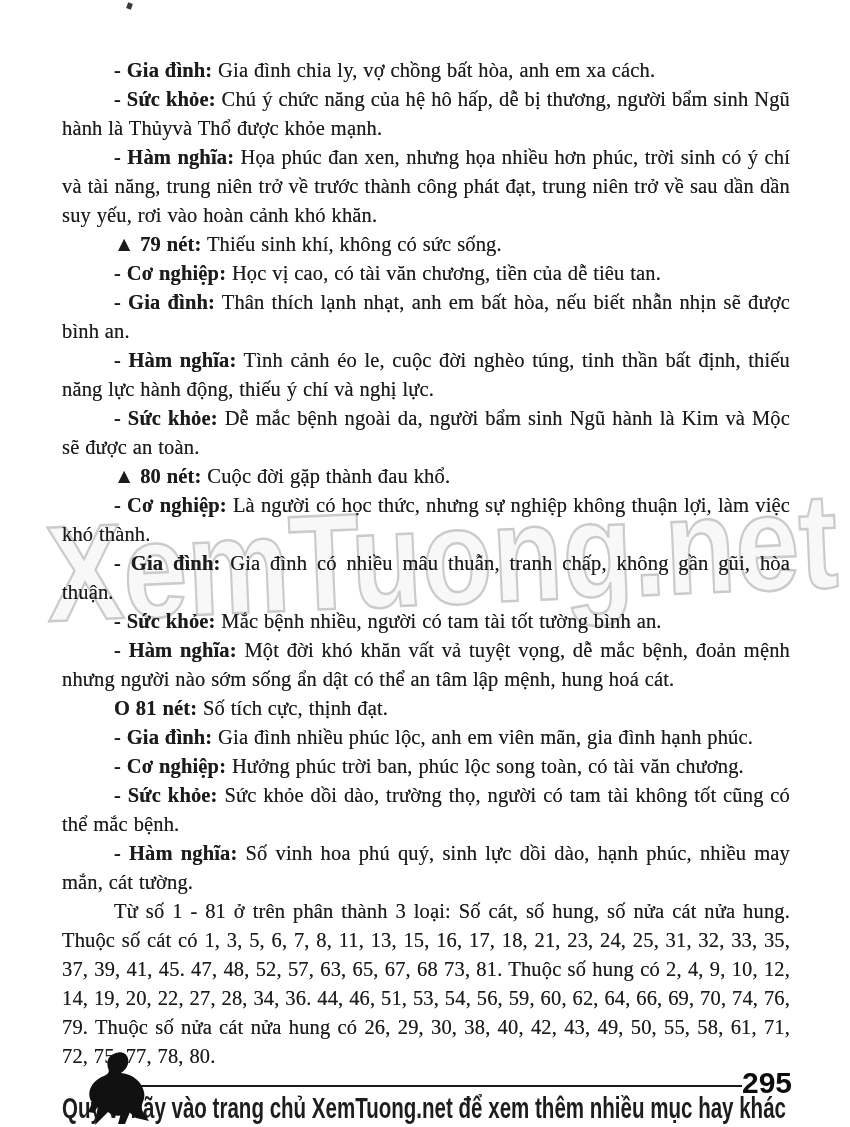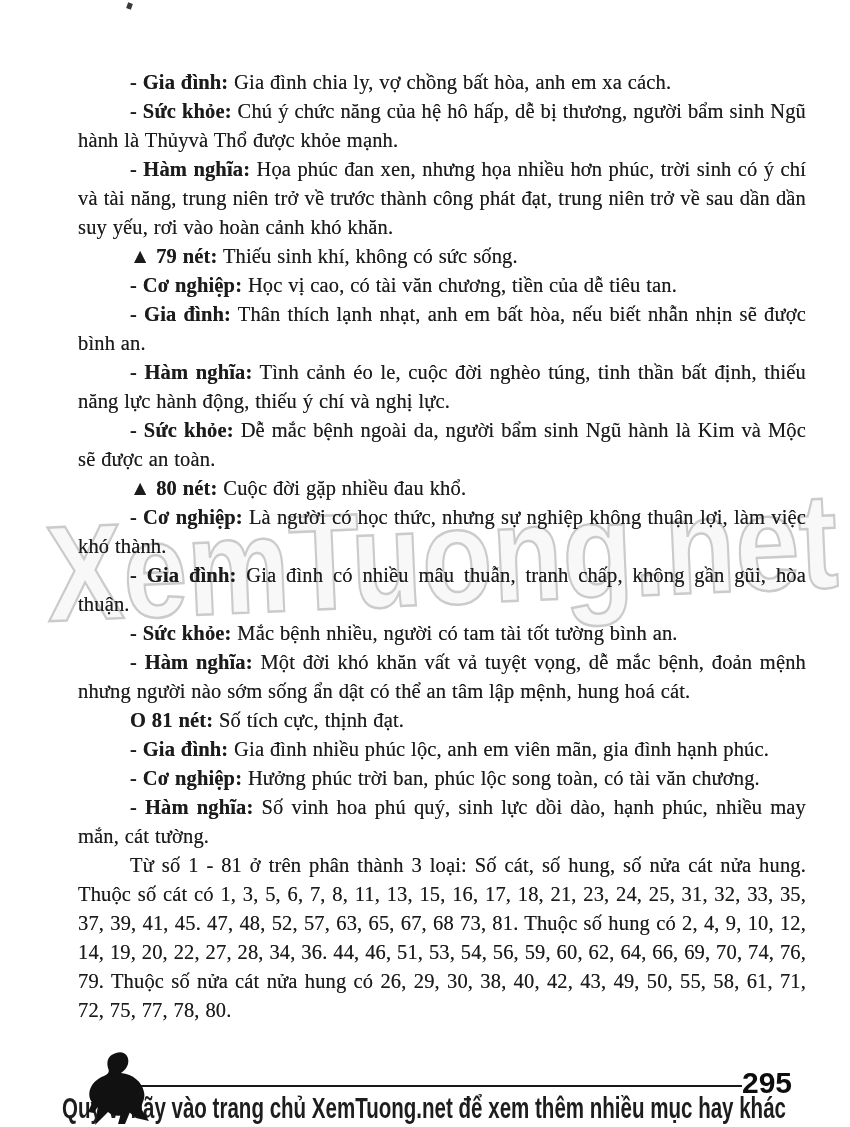--- a/index.html
+++ b/index.html
@@ -10,24 +10,23 @@
     background: #ffffff;
     overflow: hidden;
     font-family: "Liberation Serif", serif;
     color: #1b1b1b;
     margin: 0 auto;
   }
   
   .content {
     position: absolute;
     left: 62px;
-    top: 68px;
+    top: 56px;
     width: 728px;
     z-index: 1;
-    margin-left: 16px;
   }
   .para {
     margin: 0;
     font-size: 20.5px;
     line-height: 29px;
     text-align: justify;
     text-indent: 52px;
     letter-spacing: 0.15px;
     word-spacing: 0.5px;
     text-shadow: 0 0 0.5px rgba(0,0,0,0.55);
@@ -97,28 +96,29 @@
 
   <div class="content">
     <p class="para"><b class="lead">- Gia đình:</b><span> Gia đình chia ly, vợ chồng bất hòa, anh em xa cách.</span></p>
     <p class="para"><b class="lead">- Sức khỏe:</b><span> Chú ý chức năng của hệ hô hấp, dễ bị thương, người bẩm sinh Ngũ hành là Thủyvà Thổ được khỏe mạnh.</span></p>
     <p class="para"><b class="lead">- Hàm nghĩa:</b><span> Họa phúc đan xen, nhưng họa nhiều hơn phúc, trời sinh có ý chí và tài năng, trung niên trở về trước thành công phát đạt, trung niên trở về sau dần dần suy yếu, rơi vào hoàn cảnh khó khăn.</span></p>
     <p class="para"><b class="lead">▲ 79 nét:</b><span> Thiếu sinh khí, không có sức sống.</span></p>
     <p class="para"><b class="lead">- Cơ nghiệp:</b><span> Học vị cao, có tài văn chương, tiền của dễ tiêu tan.</span></p>
     <p class="para"><b class="lead">- Gia đình:</b><span> Thân thích lạnh nhạt, anh em bất hòa, nếu biết nhẫn nhịn sẽ được bình an.</span></p>
     <p class="para"><b class="lead">- Hàm nghĩa:</b><span> Tình cảnh éo le, cuộc đời nghèo túng, tinh thần bất định, thiếu năng lực hành động, thiếu ý chí và nghị lực.</span></p>
     <p class="para"><b class="lead">- Sức khỏe:</b><span> Dễ mắc bệnh ngoài da, người bẩm sinh Ngũ hành là Kim và Mộc sẽ được an toàn.</span></p>
-    <p class="para"><b class="lead">▲ 80 nét:</b><span> Cuộc đời gặp nhiều đau khổ.</span></p>
+    <p class="para"><b class="lead">▲ 80 nét:</b><span> Cuộc đời gặp thành đau khổ.</span></p>
     <p class="para"><b class="lead">- Cơ nghiệp:</b><span> Là người có học thức, nhưng sự nghiệp không thuận lợi, làm việc khó thành.</span></p>
     <p class="para"><b class="lead">- Gia đình:</b><span> Gia đình có nhiều mâu thuẫn, tranh chấp, không gần gũi, hòa thuận.</span></p>
     <p class="para"><b class="lead">- Sức khỏe:</b><span> Mắc bệnh nhiều, người có tam tài tốt tường bình an.</span></p>
     <p class="para"><b class="lead">- Hàm nghĩa:</b><span> Một đời khó khăn vất vả tuyệt vọng, dễ mắc bệnh, đoản mệnh nhưng người nào sớm sống ẩn dật có thể an tâm lập mệnh, hung hoá cát.</span></p>
     <p class="para"><b class="lead">O 81 nét:</b><span> Số tích cực, thịnh đạt.</span></p>
     <p class="para"><b class="lead">- Gia đình:</b><span> Gia đình nhiều phúc lộc, anh em viên mãn, gia đình hạnh phúc.</span></p>
     <p class="para"><b class="lead">- Cơ nghiệp:</b><span> Hưởng phúc trời ban, phúc lộc song toàn, có tài văn chương.</span></p>
+    <p class="para"><b class="lead">- Sức khỏe:</b><span> Sức khỏe dồi dào, trường thọ, người có tam tài không tốt cũng có thể mắc bệnh.</span></p>
     <p class="para"><b class="lead">- Hàm nghĩa:</b><span> Số vinh hoa phú quý, sinh lực dồi dào, hạnh phúc, nhiều may mắn, cát tường.</span></p>
     <p class="para"><b class="lead"></b><span>Từ số 1 - 81 ở trên phân thành 3 loại: Số cát, số hung, số nửa cát nửa hung. Thuộc số cát có 1, 3, 5, 6, 7, 8, 11, 13, 15, 16, 17, 18, 21, 23, 24, 25, 31, 32, 33, 35, 37, 39, 41, 45. 47, 48, 52, 57, 63, 65, 67, 68 73, 81. Thuộc số hung có 2, 4, 9, 10, 12, 14, 19, 20, 22, 27, 28, 34, 36. 44, 46, 51, 53, 54, 56, 59, 60, 62, 64, 66, 69, 70, 74, 76, 79. Thuộc số nửa cát nửa hung có 26, 29, 30, 38, 40, 42, 43, 49, 50, 55, 58, 61, 71, 72, 75, 77, 78, 80.</span></p>
   </div>
 
   <div class="footer-rule"></div>
   <div class="page-number">295</div>
 
   <svg class="footer-banner" width="732" height="42" viewBox="0 0 732 42">
     <text x="2" y="30" font-family="Liberation Sans, sans-serif" font-weight="bold" font-size="29" textLength="724" lengthAdjust="spacingAndGlyphs" fill="#1d1d1d">Quý vị hãy vào trang chủ XemTuong.net để xem thêm nhiều mục hay khác</text>
   </svg>

